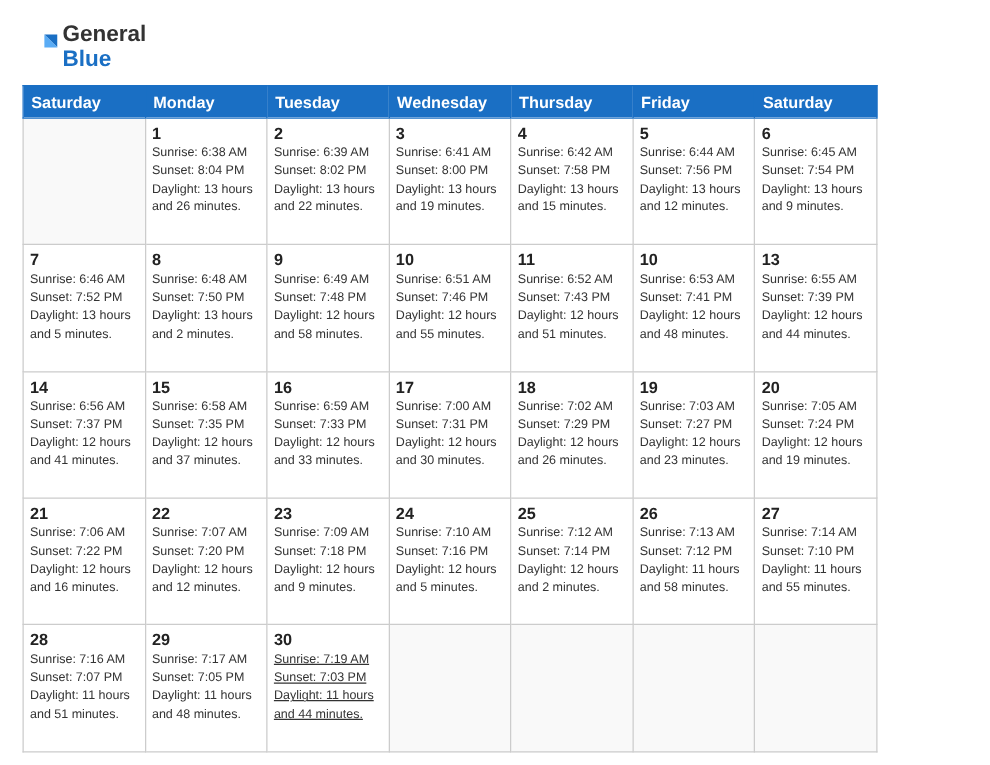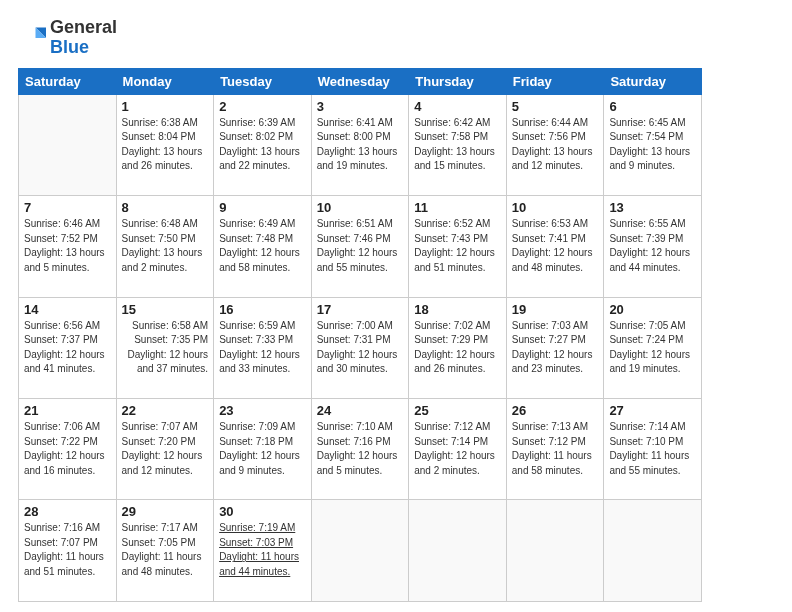--- a/index.html
+++ b/index.html
@@ -225,21 +225,21 @@
         <tr>
           <td>
             <div class="day-number">14</div>
             <div class="day-info" style="white-space: pre-line;">Sunrise: 6:56 AM
 Sunset: 7:37 PM
 Daylight: 12 hours
 and 41 minutes.</div>
           </td>
           <td>
             <div class="day-number">15</div>
-            <div class="day-info" style="white-space: pre-line; text-align: right;">Sunrise: 6:58 AM
+            <div class="day-info" style="white-space: pre-line;">Sunrise: 6:58 AM
 Sunset: 7:35 PM
 Daylight: 12 hours
 and 37 minutes.</div>
           </td>
           <td>
             <div class="day-number">16</div>
             <div class="day-info" style="white-space: pre-line;">Sunrise: 6:59 AM
 Sunset: 7:33 PM
 Daylight: 12 hours
 and 33 minutes.</div>

